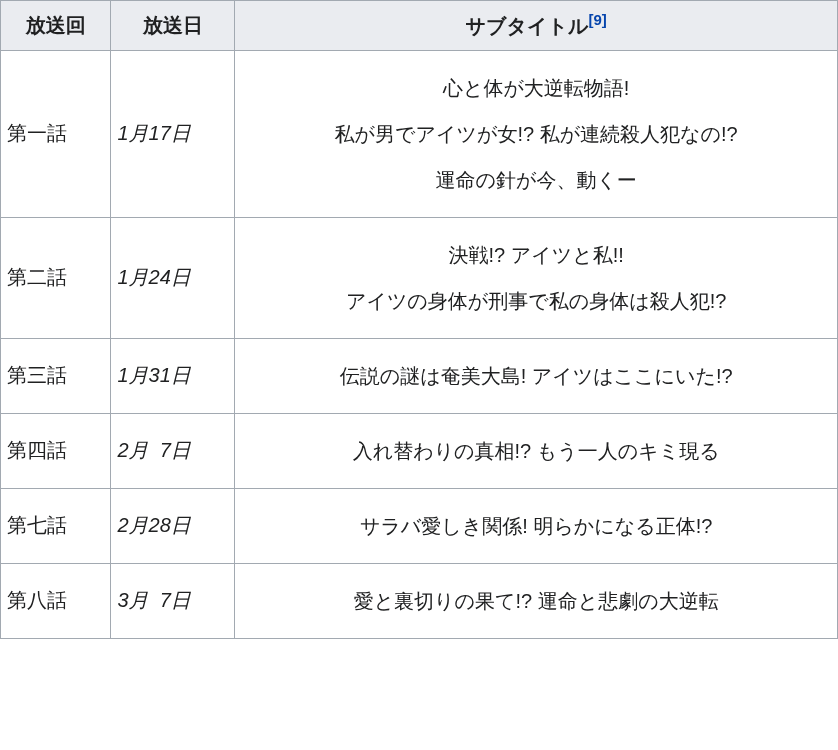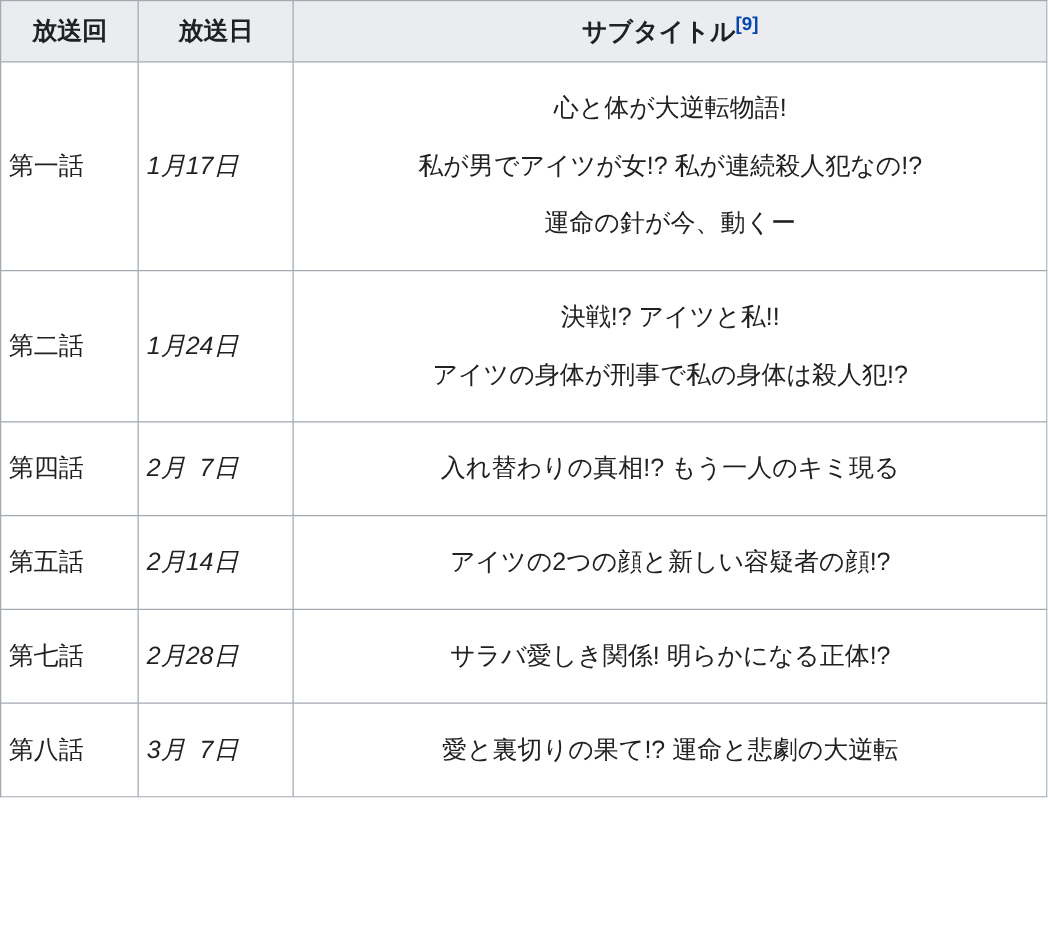--- a/index.html
+++ b/index.html
@@ -75,28 +75,28 @@
         <td class="episode">第一話</td>
         <td class="date">1月17日</td>
         <td class="subtitle">心と体が大逆転物語!<br>私が男でアイツが女!? 私が連続殺人犯なの!?<br>運命の針が今、動くー</td>
       </tr>
       <tr>
         <td class="episode">第二話</td>
         <td class="date">1月24日</td>
         <td class="subtitle">決戦!? アイツと私!!<br>アイツの身体が刑事で私の身体は殺人犯!?</td>
       </tr>
       <tr>
+        <td class="episode">第三話</td>
+        <td class="date">1月31日</td>
+        <td class="subtitle">伝説の謎は奄美大島! アイツはここにいた!?</td>
+      </tr>
+      <tr>
         <td class="episode">第四話</td>
         <td class="date">2月 7日</td>
         <td class="subtitle">入れ替わりの真相!? もう一人のキミ現る</td>
-      </tr>
-      <tr>
-        <td class="episode">第五話</td>
-        <td class="date">2月14日</td>
-        <td class="subtitle">アイツの2つの顔と新しい容疑者の顔!?</td>
       </tr>
       <tr>
         <td class="episode">第七話</td>
         <td class="date">2月28日</td>
         <td class="subtitle">サラバ愛しき関係! 明らかになる正体!?</td>
       </tr>
       <tr>
         <td class="episode">第八話</td>
         <td class="date">3月 7日</td>
         <td class="subtitle">愛と裏切りの果て!? 運命と悲劇の大逆転</td>

